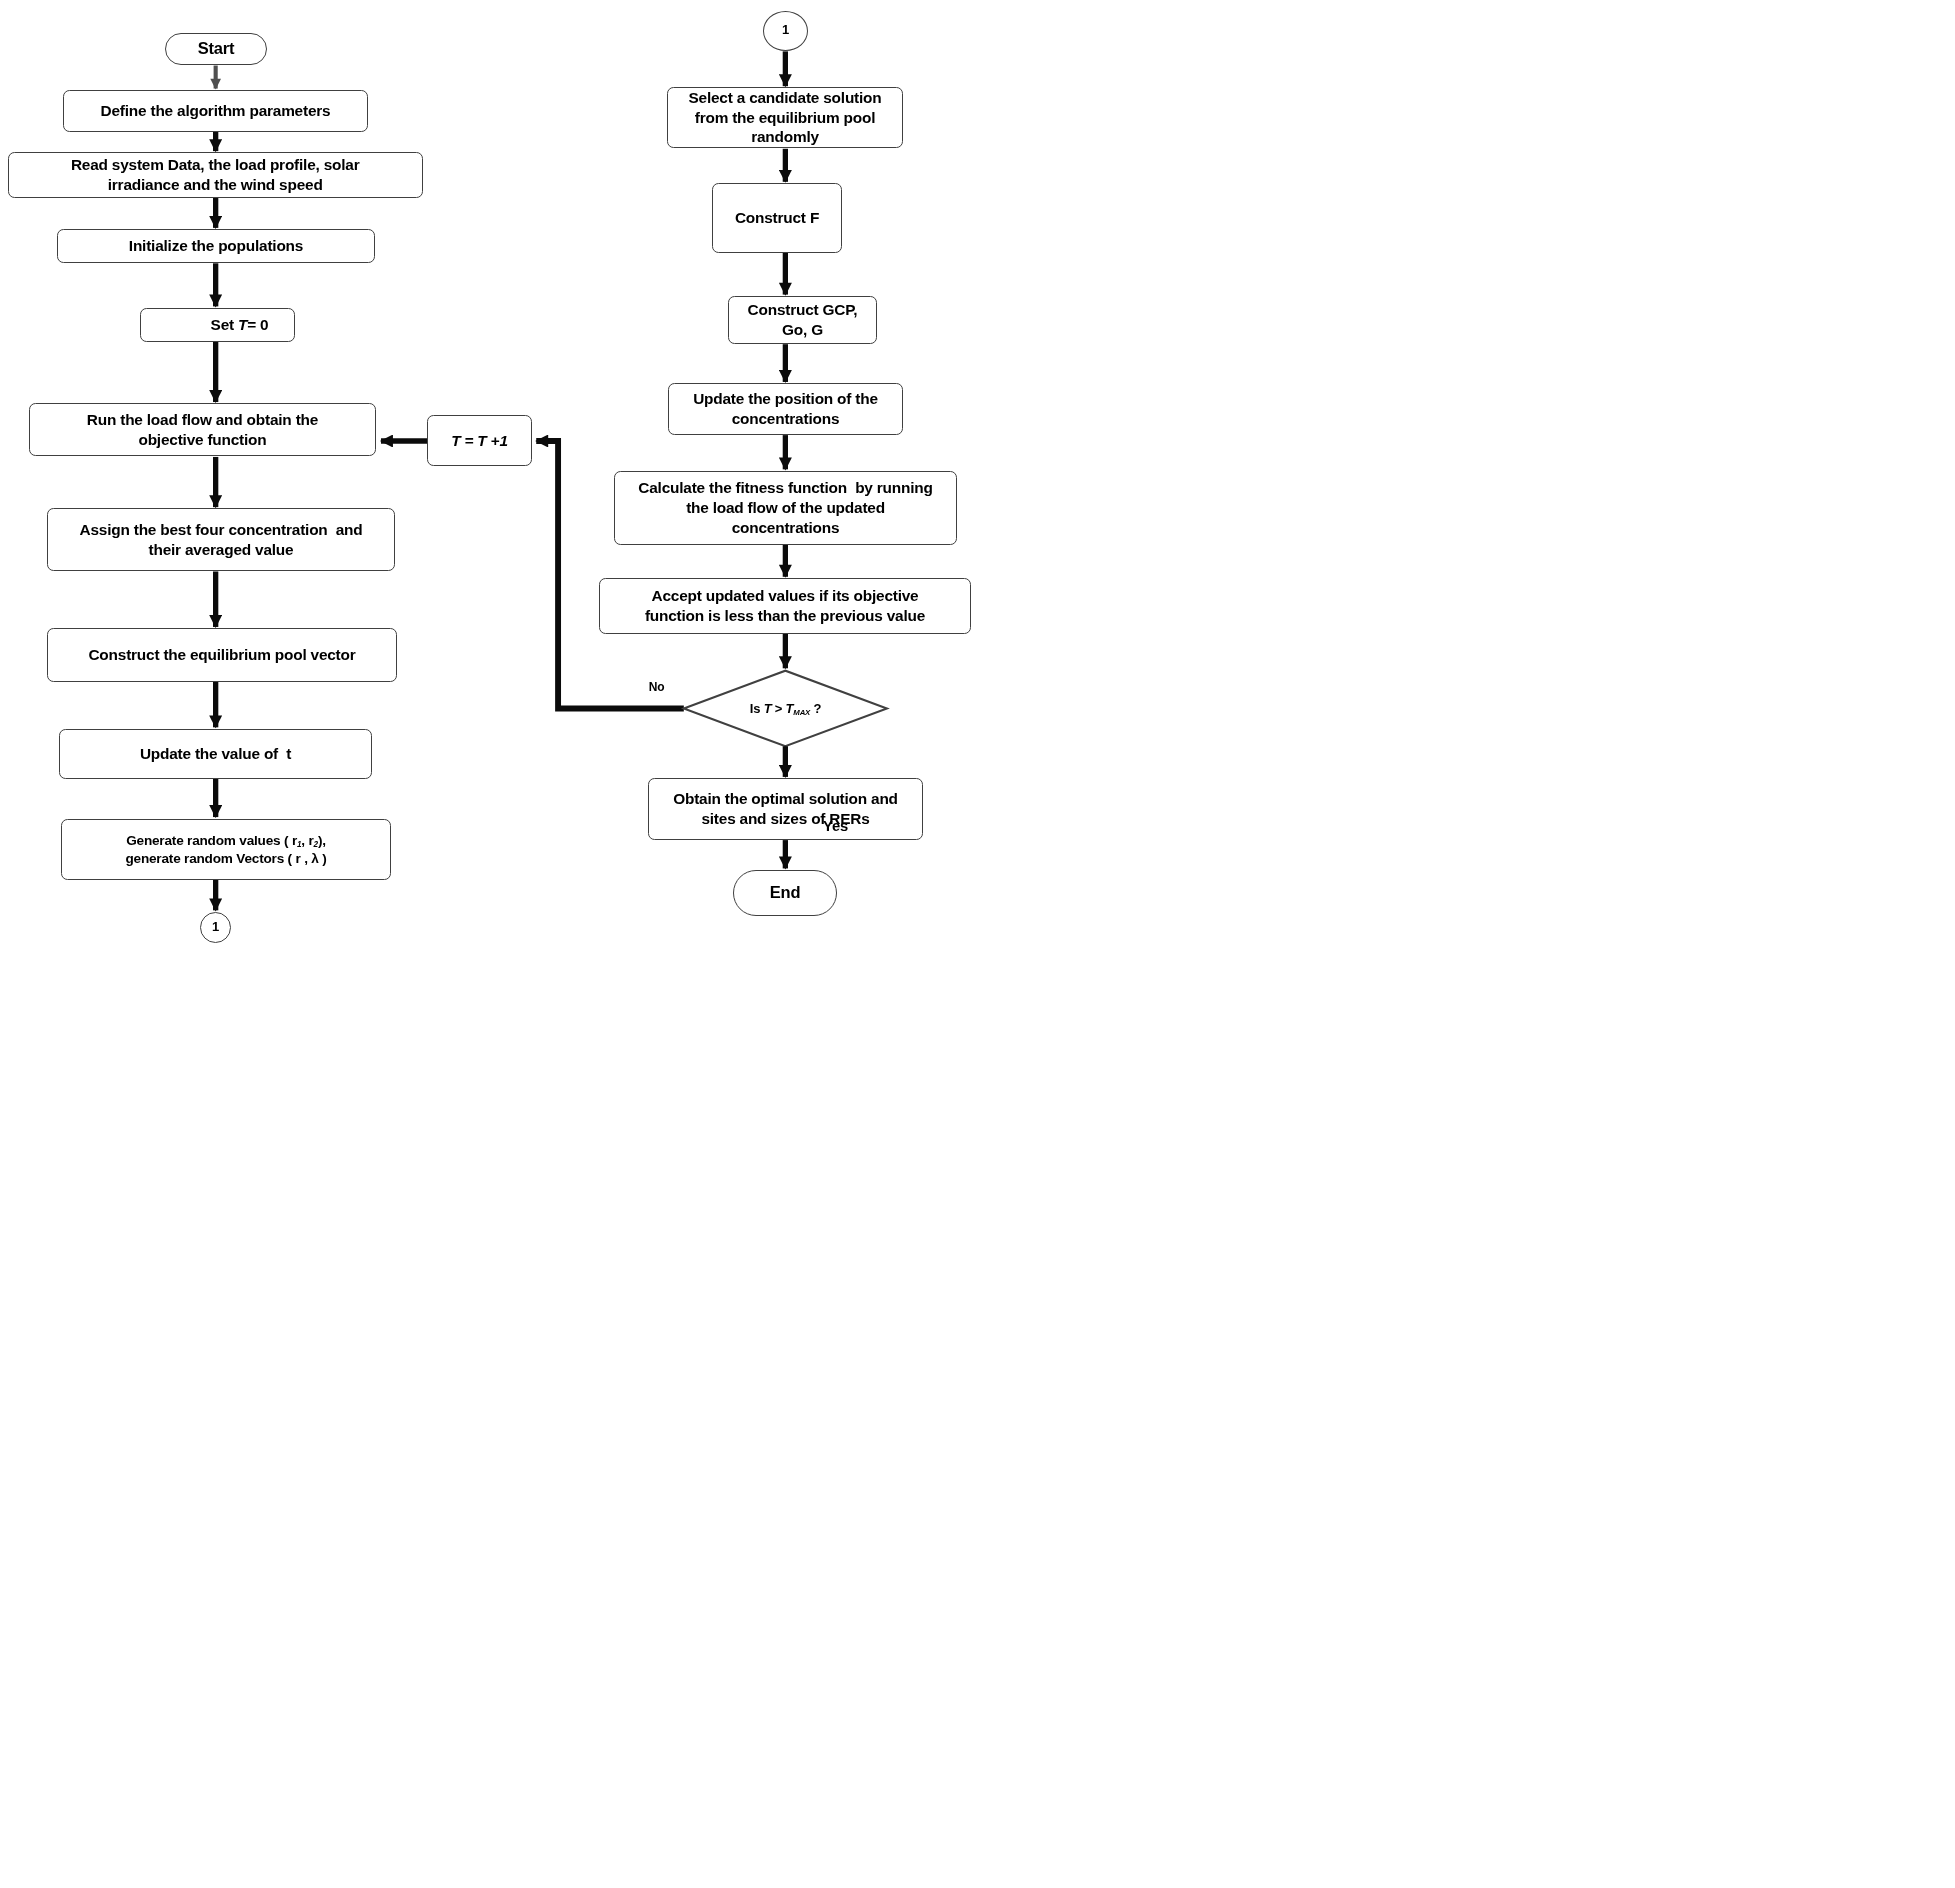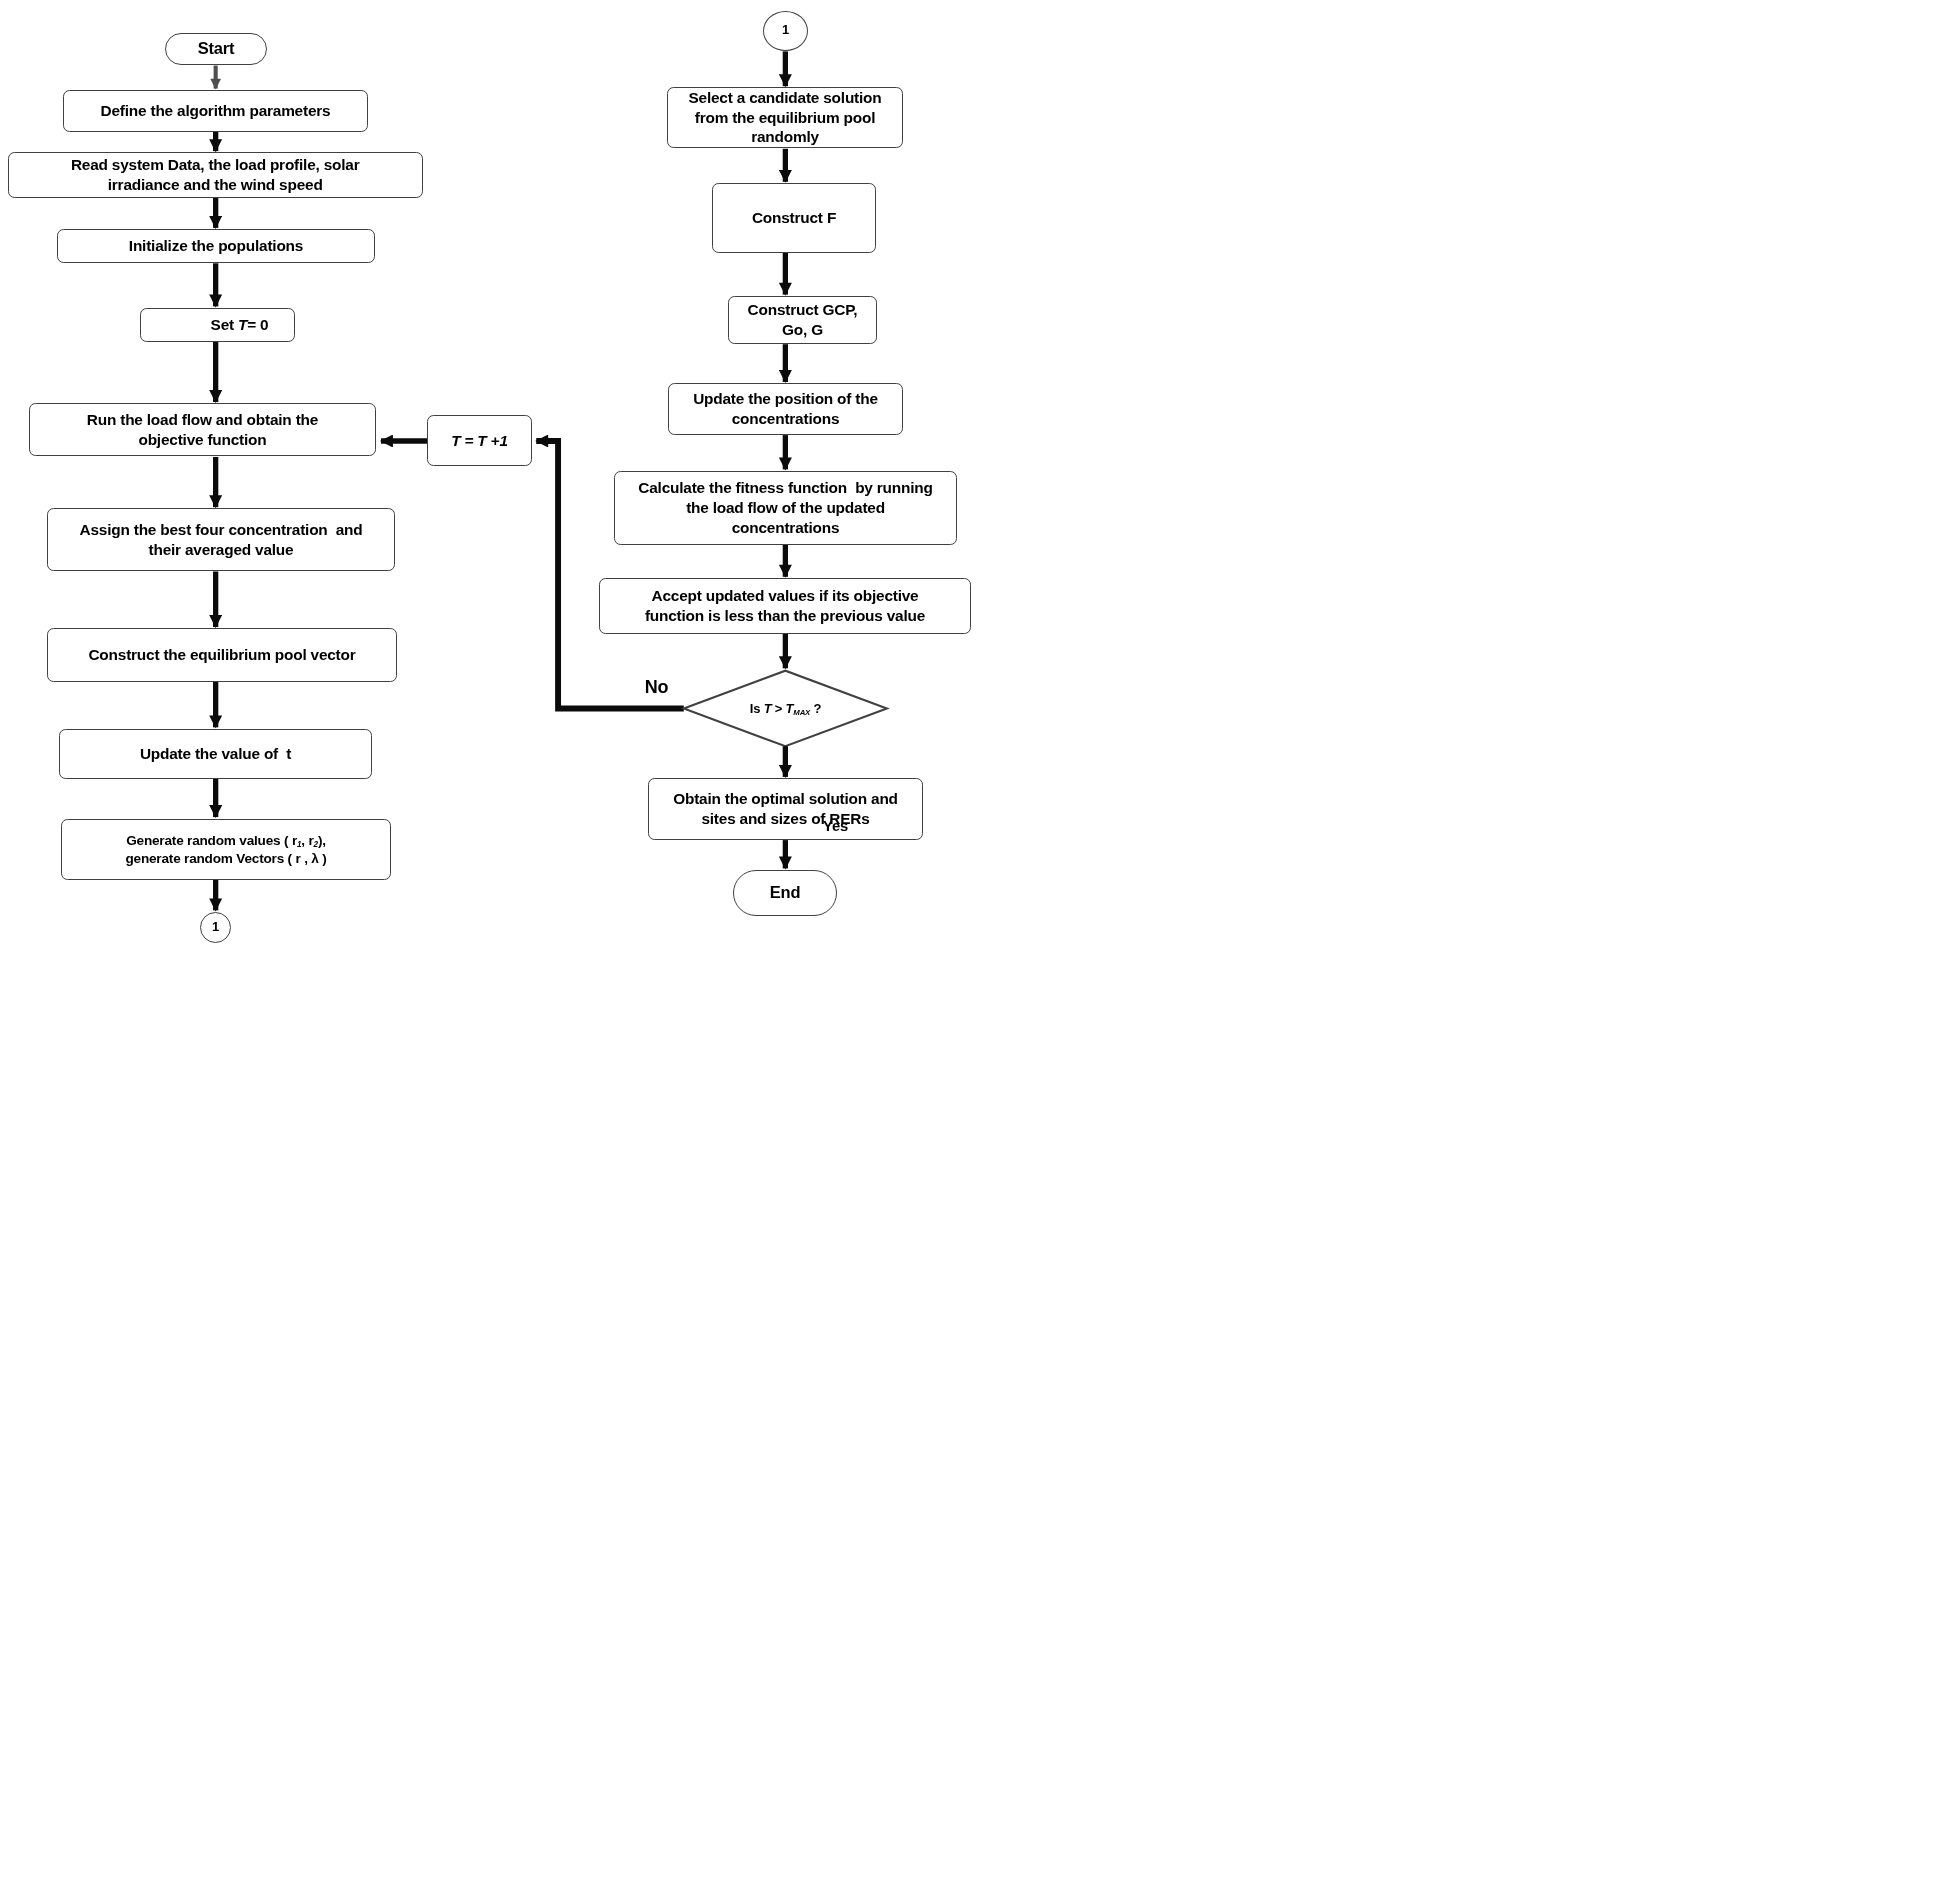--- a/index.html
+++ b/index.html
@@ -130,21 +130,21 @@
   <div class="node circle" style="left:763px;top:10.6px;width:45px;height:40px;font-size:13px;">
     <span class="label">1</span>
   </div>
 
   <div class="node" style="left:667px;top:87px;width:236px;height:61px;font-size:15.4px;">
     <span class="label">Select a candidate solution
 from the equilibrium pool
 randomly</span>
   </div>
 
-  <div class="node" style="left:712px;top:183px;width:164px;height:70px;font-size:15.4px;">
+  <div class="node" style="left:712px;top:183px;width:130px;height:70px;font-size:15.4px;">
     <span class="label">Construct F</span>
   </div>
 
   <div class="node" style="left:710px;top:296px;width:149px;height:48px;font-size:15.4px;margin-left:18px;">
     <span class="label">Construct GCP,
 Go, G</span>
   </div>
 
   <div class="node" style="left:668px;top:383px;width:235px;height:52px;font-size:15.4px;">
     <span class="label">Update the position of the
@@ -159,21 +159,21 @@
 
   <div class="node" style="left:599px;top:578px;width:372px;height:56px;font-size:15.4px;">
     <span class="label">Accept updated values if its objective
 function is less than the previous value</span>
   </div>
 
   <div class="node plain" style="left:697px;top:696px;width:177px;height:26px;font-size:13px;">
     <span class="label"><span>Is </span><span class="it">T</span><span> &gt; </span><span class="it">T</span><span class="sub">MAX</span><span> ?</span></span>
   </div>
 
-  <div class="node plain" style="left:635px;top:677px;width:43px;height:21px;font-size:18px;">
+  <div class="node plain" style="left:635px;top:677px;width:43px;height:21px;font-size:12px;">
     <span class="label">No</span>
   </div>
 
   <div class="node plain" style="left:813px;top:768px;width:45px;height:21px;font-size:14.8px;margin-top:48px;">
     <span class="label">Yes</span>
   </div>
 
   <div class="node" style="left:648px;top:778px;width:275px;height:62px;font-size:15.4px;">
     <span class="label">Obtain the optimal solution and
 sites and sizes of RERs</span>

